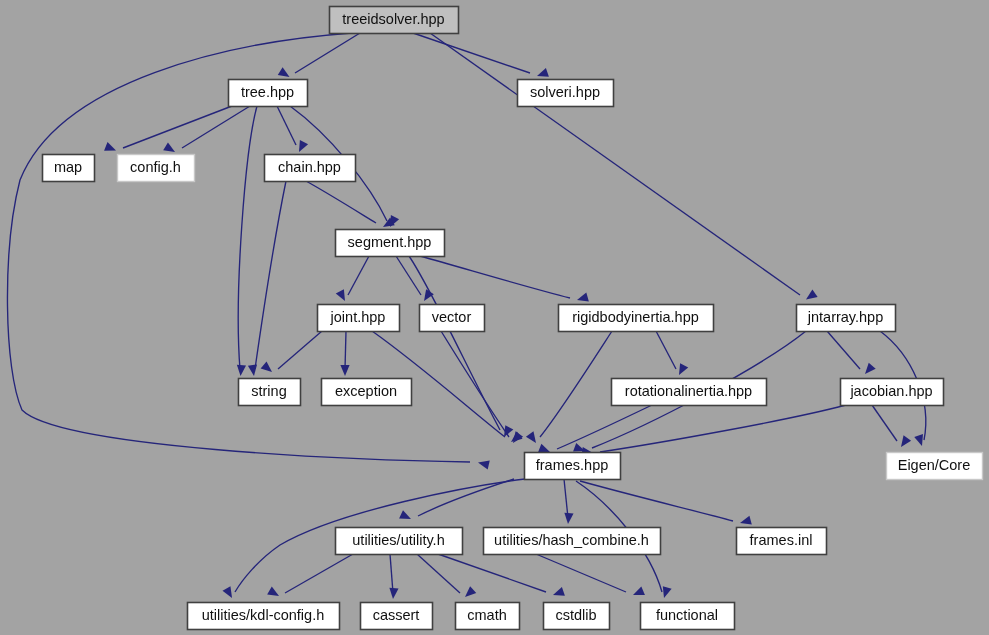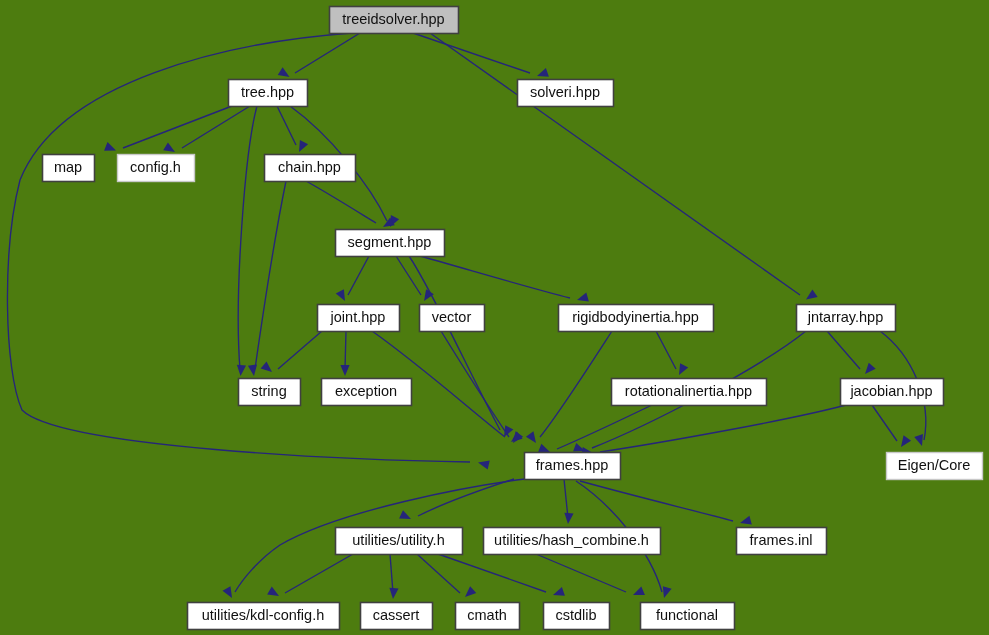--- a/index.html
+++ b/index.html
@@ -4,21 +4,21 @@
 <style>
   html, body {
     margin: 0;
     padding: 0;
     background: #ffffff;
   }
   #graph-root {
     position: relative;
     width: 989px;
     height: 635px;
-    background: #4d7c0f;
+    background: #a3a3a3;
     font-family: "Liberation Sans", sans-serif;
     overflow: hidden;
   }
   svg#graph-svg {
     position: absolute;
     left: 0;
     top: 0;
     width: 989px;
     height: 635px;
   }

